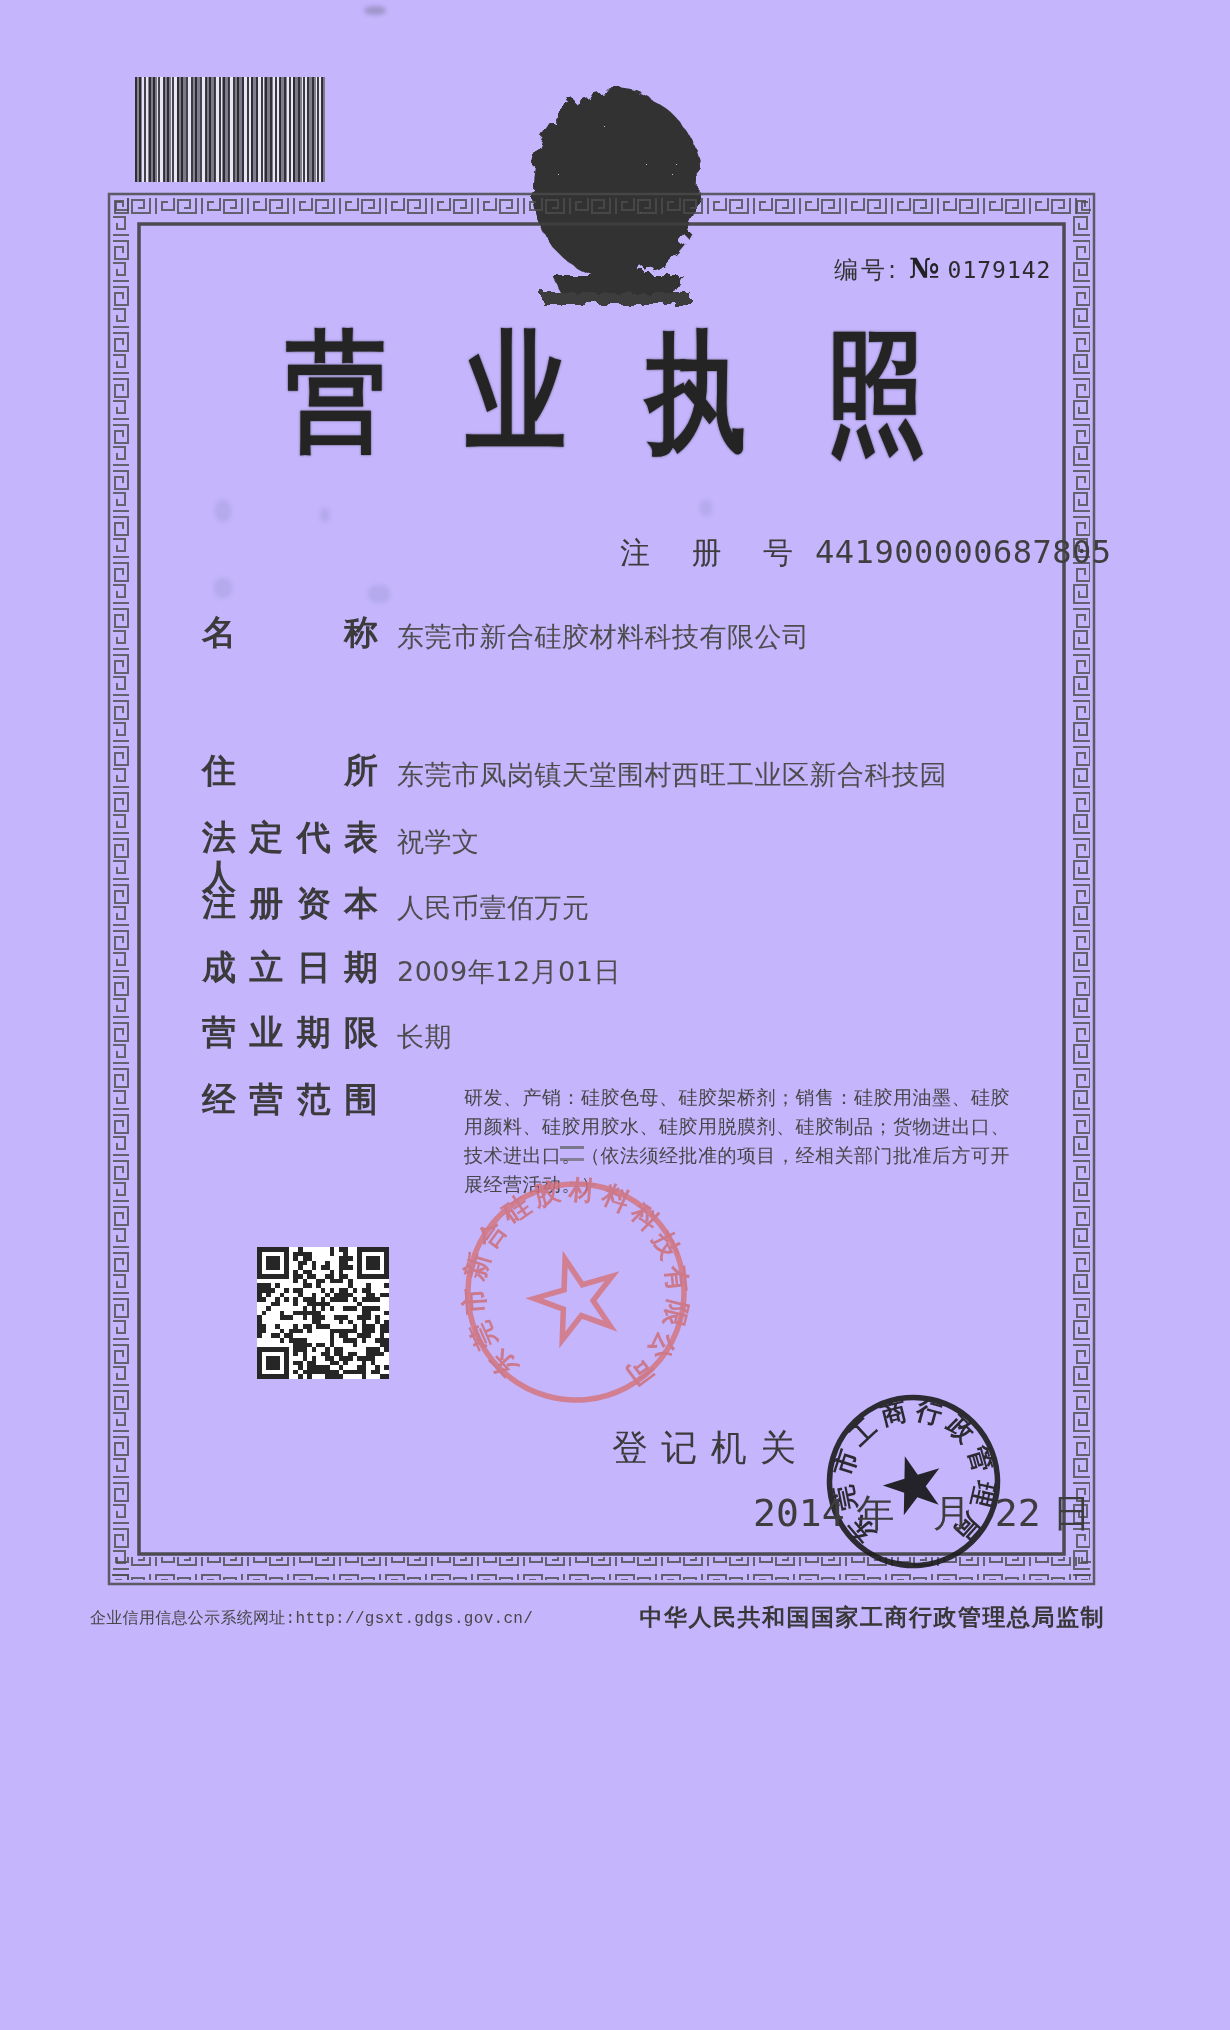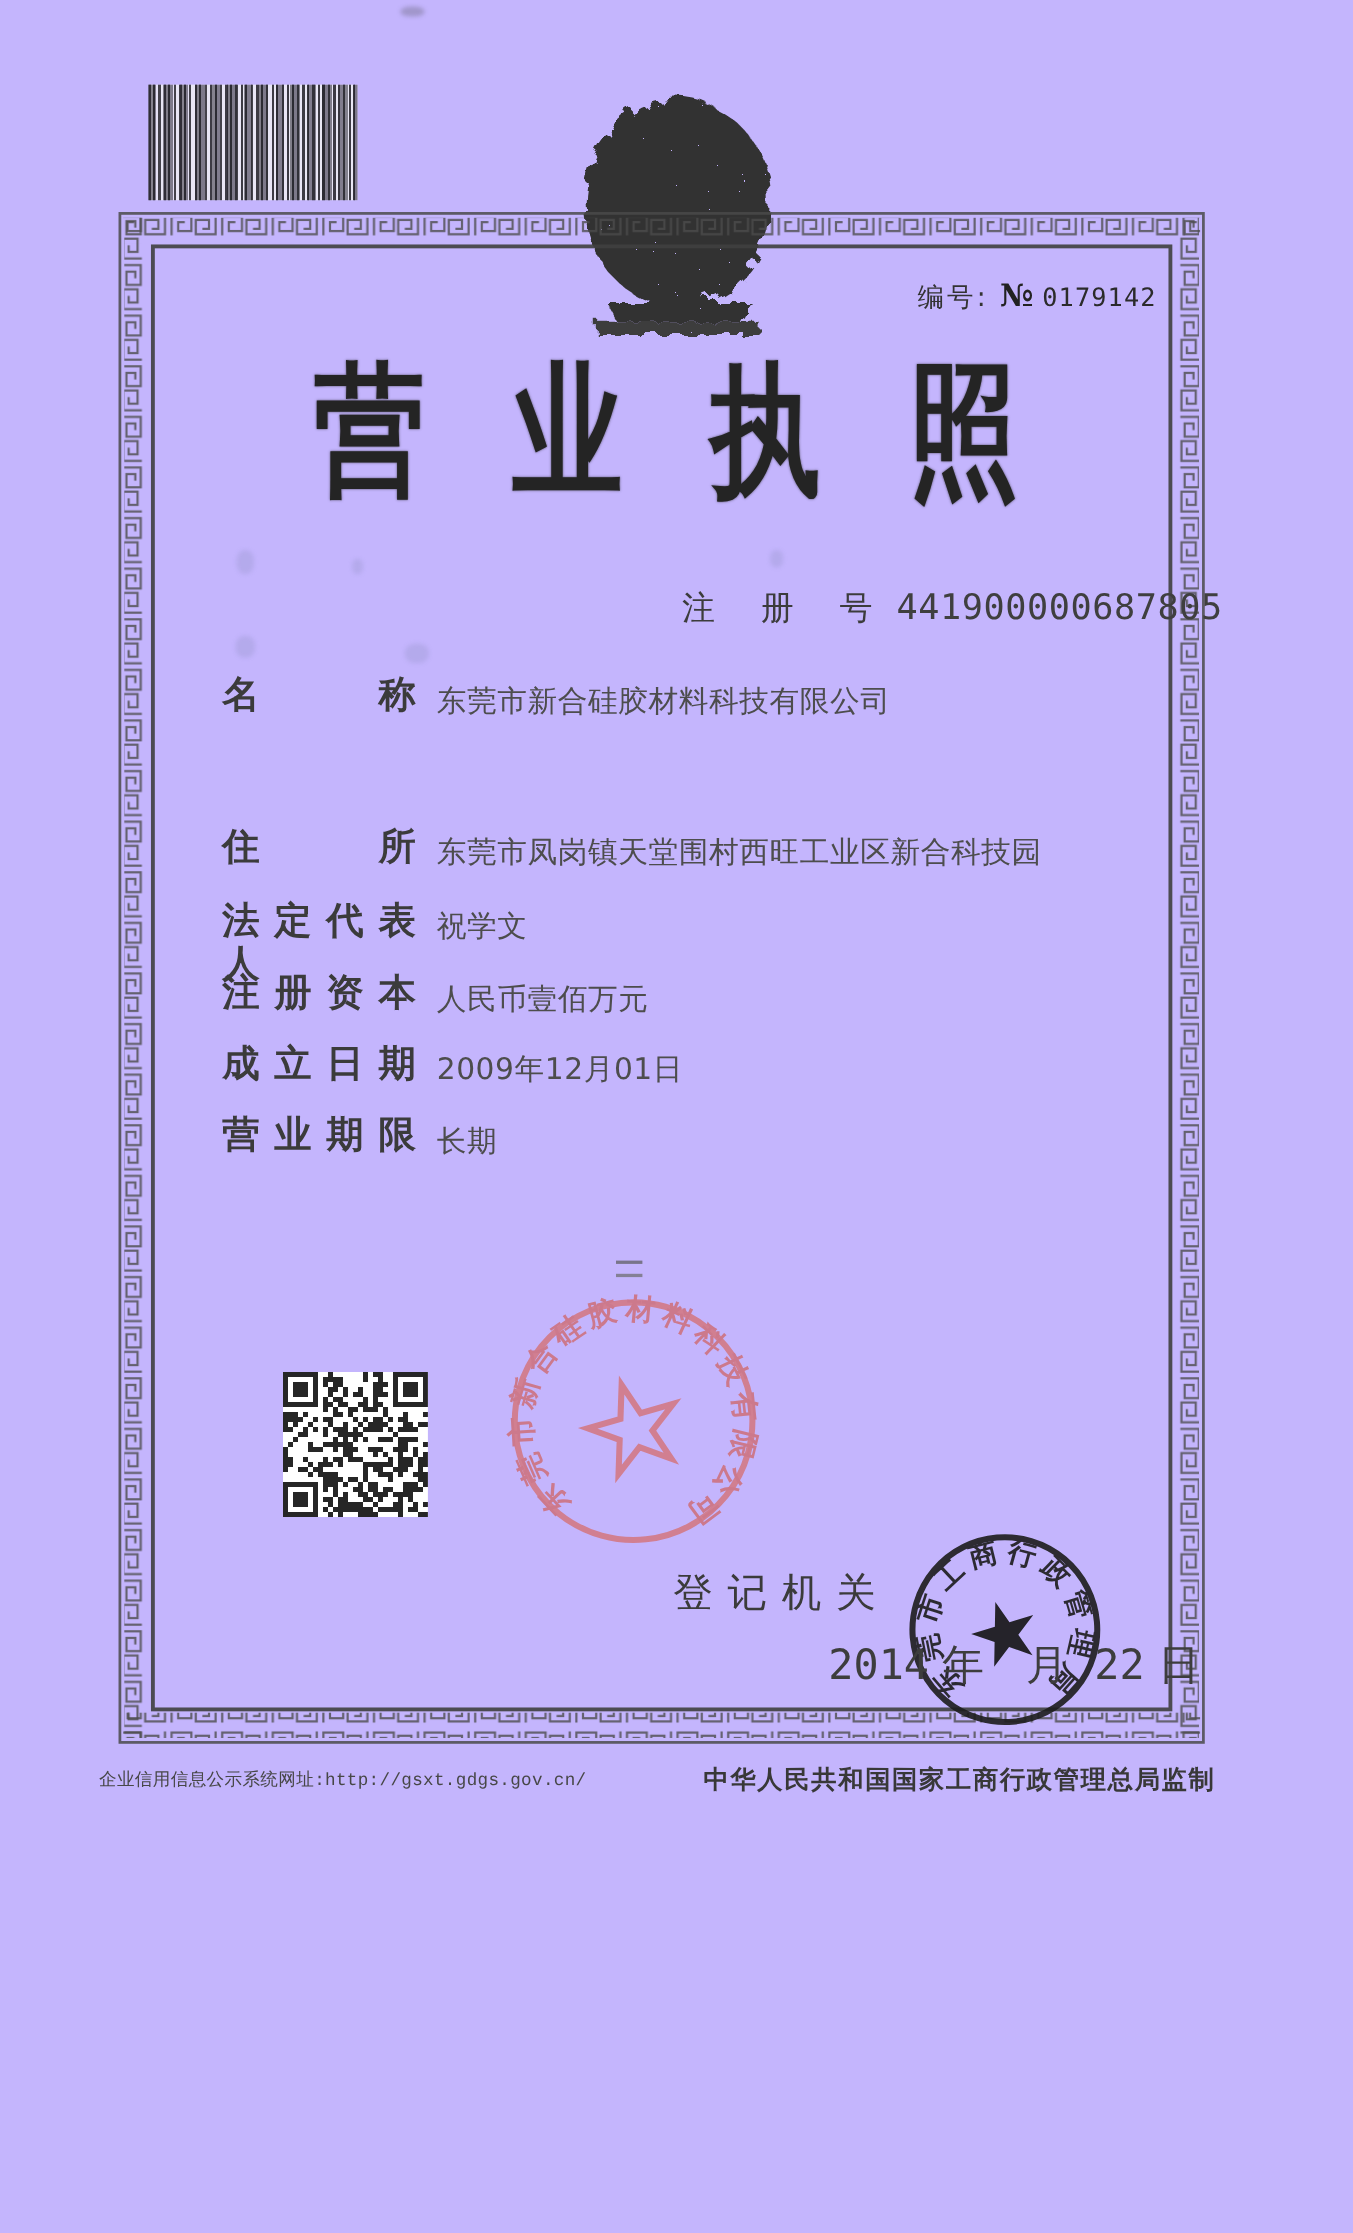--- a/index.html
+++ b/index.html
@@ -155,20 +155,24 @@
     <span class="flabel">注 册 资 本</span>
     <span class="fvalue">人民币壹佰万元</span>
   </div>
   <div class="row r6">
     <span class="flabel">成 立 日 期</span>
     <span class="fvalue">2009年12月01日</span>
   </div>
   <div class="row r7">
     <span class="flabel">营 业 期 限</span>
     <span class="fvalue">长期</span>
+  </div>
+  <div class="row r8">
+    <span class="flabel">经 营 范 围</span>
+    <span class="fvalue scope">研发、产销：硅胶色母、硅胶架桥剂；销售：硅胶用油墨、硅胶用颜料、硅胶用胶水、硅胶用脱膜剂、硅胶制品；货物进出口、技术进出口。（依法须经批准的项目，经相关部门批准后方可开展经营活动。）</span>
   </div>
 
   <svg class="qr" width="132" height="132" viewBox="0 0 130.5 130.5" shape-rendering="crispEdges">
     <rect x="0" y="0" width="130.5" height="130.5" fill="#ffffff"></rect>
     <g id="qr-mods">
         <rect x="40.5" y="0" width="4.5" height="4.5" fill="#262626"></rect>
         <rect x="72" y="0" width="4.5" height="4.5" fill="#262626"></rect>
         <rect x="81" y="0" width="4.5" height="4.5" fill="#262626"></rect>
         <rect x="85.5" y="0" width="4.5" height="4.5" fill="#262626"></rect>
         <rect x="36" y="4.5" width="4.5" height="4.5" fill="#262626"></rect>

